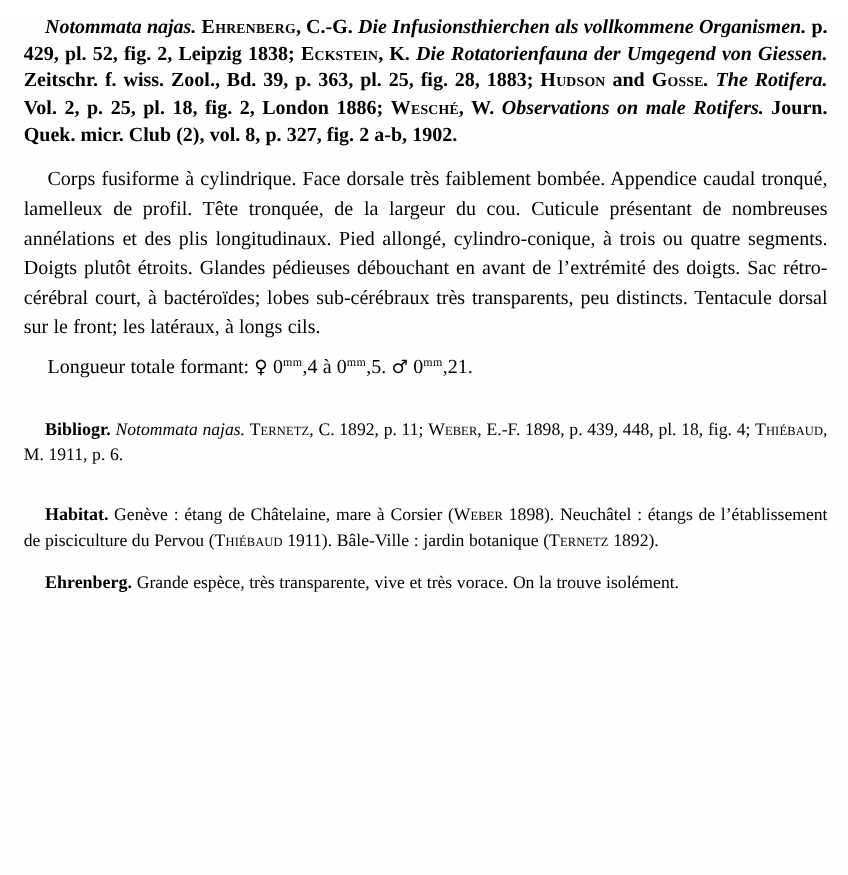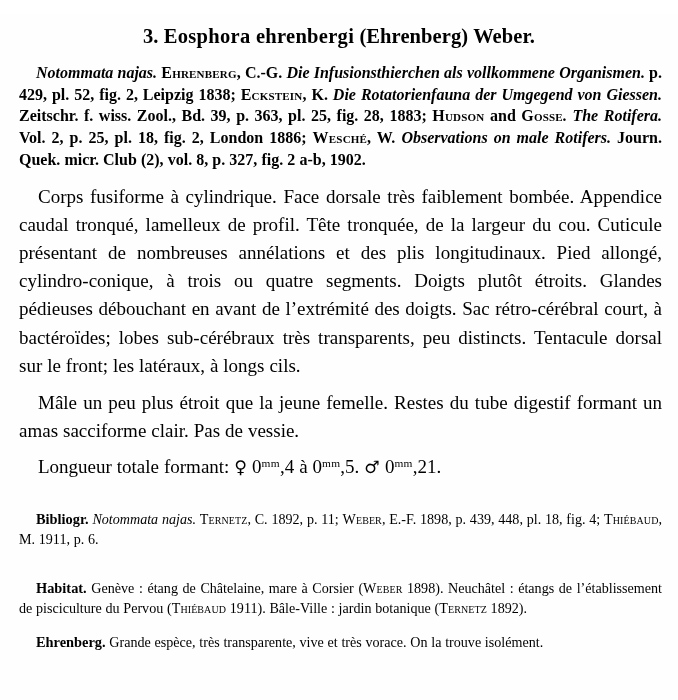--- a/index.html
+++ b/index.html
@@ -50,21 +50,21 @@
   }
   .it { font-style: italic; }
   .sc {
     font-variant: small-caps;
     letter-spacing: 0.2px;
   }
 
   
   .desc {
     margin: 13px 16px 0 19px;
-    font-size: 19px;
+    font-size: 16px;
     line-height: 1.475;
     text-align: justify;
     text-indent: 19px;
     word-spacing: 0.2px;
   }
   .desc.p2 { margin-top: 9px; }
   .desc.p3 {
     margin-top: 8px;
     text-align: left;
   }
@@ -93,31 +93,25 @@
     font-weight: bold;
     font-size: 1.02em;
   }
   .section .sc { letter-spacing: 0.1px; }
 </style>
 </head>
 <body>
 
 <div class="page">
 
-  <h1 class="title">
-    <span>3.</span>
-    <span class="genus-species">Eosphora ehrenbergi</span>
-    <span class="auth">(Ehrenberg) Weber.</span>
-  </h1>
 
   <p class="synonymy"><span class="it">Notommata najas.</span> <span class="sc">Ehrenberg</span><span>, C.-G. </span><span class="it">Die Infusionsthierchen als vollkommene Organismen.</span><span> p. 429, pl. 52, fig. 2, Leipzig 1838; </span><span class="sc">Eckstein</span><span>, K. </span><span class="it">Die Rotatorienfauna der Umgegend von Giessen.</span><span> Zeitschr. f. wiss. Zool., Bd. 39, p. 363, pl. 25, fig. 28, 1883; </span><span class="sc">Hudson</span><span> and </span><span class="sc">Gosse</span><span class="it">. The Rotifera.</span><span> Vol. 2, p. 25, pl. 18, fig. 2, London 1886; </span><span class="sc">Wesché</span><span>, W. </span><span class="it">Observations on male Rotifers.</span><span> Journ. Quek. micr. Club (2), vol. 8, p. 327, fig. 2 a-b, 1902.</span></p>
 
   <p class="desc p1">Corps fusiforme à cylindrique. Face dorsale très faiblement bombée. Appendice caudal tronqué, lamelleux de profil. Tête tronquée, de la largeur du cou. Cuticule présentant de nombreuses annélations et des plis longitudinaux. Pied allongé, cylindro-conique, à trois ou quatre segments. Doigts plutôt étroits. Glandes pédieuses débouchant en avant de l’extrémité des doigts. Sac rétro-cérébral court, à bactéroïdes; lobes sub-cérébraux très transparents, peu distincts. Tentacule dorsal sur le front; les latéraux, à longs cils.</p>
 
-  <p class="desc p2">Mâle un peu plus étroit que la jeune femelle. Restes du tube digestif formant un amas sacciforme clair. Pas de vessie.</p>
 
   <p class="desc p3"><span>Longueur totale formant:</span>
     <span class="sym">♀</span>
     <span><span>0</span><sup class="mm">mm</sup><span>,4</span></span>
     <span>à</span>
     <span><span>0</span><sup class="mm">mm</sup><span>,5.</span></span>
     <span class="sym">♂</span>
     <span><span>0</span><sup class="mm">mm</sup><span>,21.</span></span></p>
 
   <p class="section bibliogr"><span class="lead">Bibliogr.</span> <span class="it">Notommata najas.</span> <span class="sc">Ternetz</span><span>, C. 1892, p. 11; </span><span class="sc">Weber</span><span>, E.-F. 1898, p. 439, 448, pl. 18, fig. 4; </span><span class="sc">Thiébaud</span><span>, M. 1911, p. 6.</span></p>

